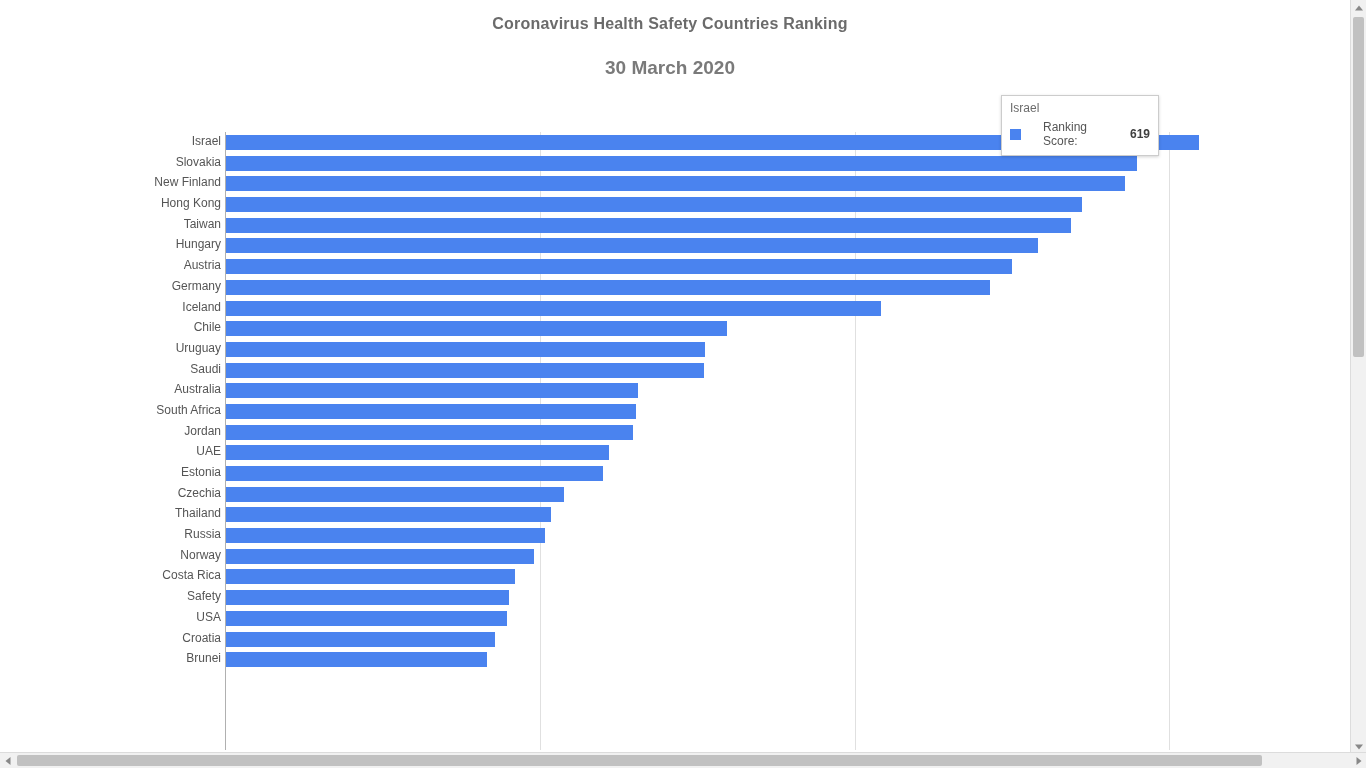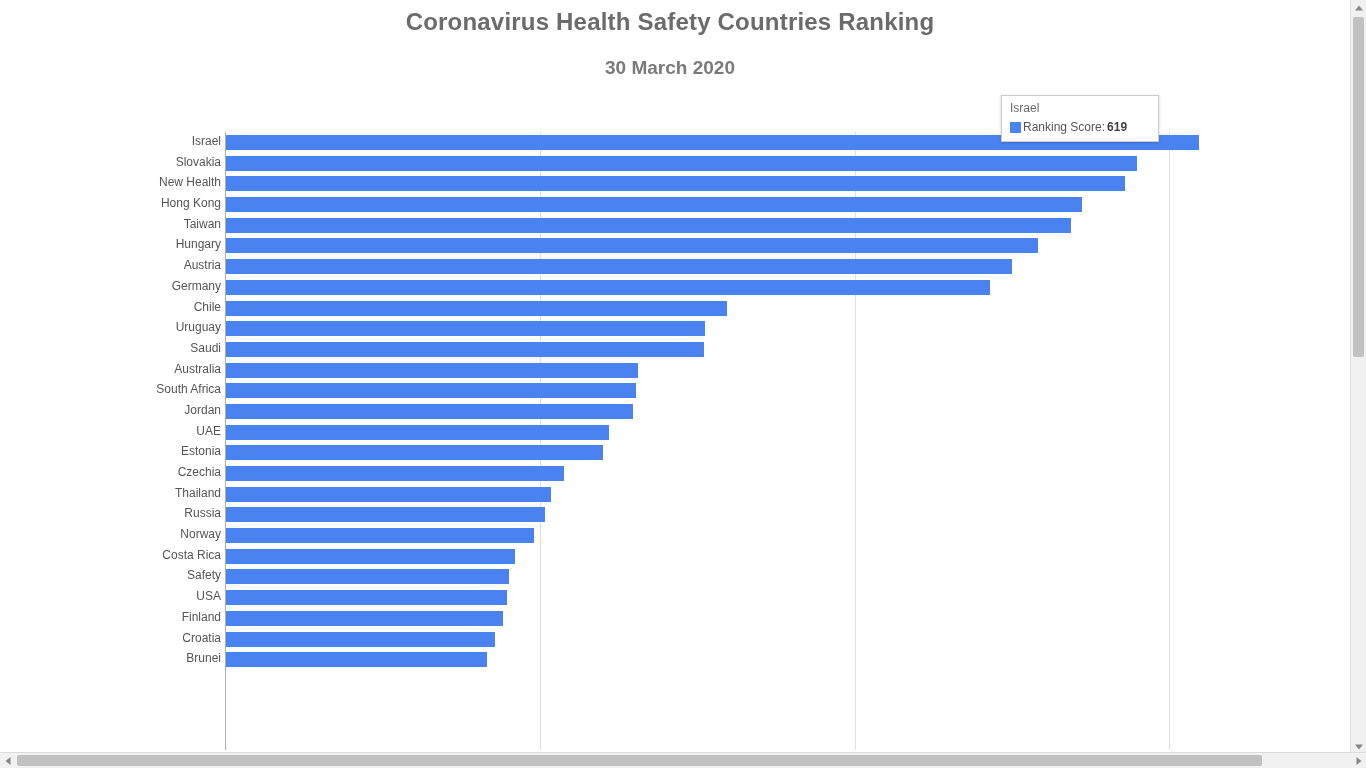--- a/index.html
+++ b/index.html
@@ -17,24 +17,24 @@
     width: 1366px;
     height: 768px;
     background: #ffffff;
     overflow: hidden;
   }
 
   
   .chart-title {
     position: absolute;
     left: 0;
-    top: 8px;
+    top: 15px;
     width: 1340px;
     text-align: center;
-    font-size: 24px;
+    font-size: 16px;
     font-weight: bold;
     color: #6b6b6b;
     letter-spacing: 0.2px;
   }
   .chart-subtitle {
     position: absolute;
     left: 0;
     top: 57px;
     width: 1340px;
     text-align: center;
@@ -113,21 +113,21 @@
     font-size: 12px;
   }
   #tooltip .tt-title {
     color: #6b6b6b;
     font-size: 12px;
     margin-bottom: 5px;
   }
   #tooltip .tt-row {
     display: flex;
     align-items: center;
-    gap: 2px;
+    gap: 22px;
   }
   #tooltip .tt-swatch {
     width: 11px;
     height: 11px;
     background: #4a83ef;
     display: inline-block;
     flex: 0 0 auto;
   }
   #tooltip .tt-label {
     color: #555555;
@@ -225,21 +225,21 @@
     <div class="rows" id="rows">
         <div class="row">
           <div class="row-label">Israel</div>
           <div class="bar" style="width: 972.714px; background: rgb(74, 131, 239);"></div>
         </div>
         <div class="row">
           <div class="row-label">Slovakia</div>
           <div class="bar" style="width: 911.429px; background: rgb(74, 131, 239);"></div>
         </div>
         <div class="row">
-          <div class="row-label">New Health</div>
+          <div class="row-label">New Finland</div>
           <div class="bar" style="width: 898.857px; background: rgb(74, 131, 239);"></div>
         </div>
         <div class="row">
           <div class="row-label">Hong Kong</div>
           <div class="bar" style="width: 856.429px; background: rgb(74, 131, 239);"></div>
         </div>
         <div class="row">
           <div class="row-label">Taiwan</div>
           <div class="bar" style="width: 845.429px; background: rgb(74, 131, 239);"></div>
         </div>
@@ -249,20 +249,24 @@
         </div>
         <div class="row">
           <div class="row-label">Austria</div>
           <div class="bar" style="width: 785.714px; background: rgb(74, 131, 239);"></div>
         </div>
         <div class="row">
           <div class="row-label">Germany</div>
           <div class="bar" style="width: 763.714px; background: rgb(74, 131, 239);"></div>
         </div>
         <div class="row">
+          <div class="row-label">Iceland</div>
+          <div class="bar" style="width: 655.286px; background: rgb(74, 131, 239);"></div>
+        </div>
+        <div class="row">
           <div class="row-label">Chile</div>
           <div class="bar" style="width: 501.286px; background: rgb(74, 131, 239);"></div>
         </div>
         <div class="row">
           <div class="row-label">Uruguay</div>
           <div class="bar" style="width: 479.286px; background: rgb(74, 131, 239);"></div>
         </div>
         <div class="row">
           <div class="row-label">Saudi</div>
           <div class="bar" style="width: 477.714px; background: rgb(74, 131, 239);"></div>
@@ -307,24 +311,20 @@
           <div class="row-label">Costa Rica</div>
           <div class="bar" style="width: 289.143px; background: rgb(74, 131, 239);"></div>
         </div>
         <div class="row">
           <div class="row-label">Safety</div>
           <div class="bar" style="width: 282.857px; background: rgb(74, 131, 239);"></div>
         </div>
         <div class="row">
           <div class="row-label">USA</div>
           <div class="bar" style="width: 281.286px; background: rgb(74, 131, 239);"></div>
-        </div>
-        <div class="row">
-          <div class="row-label">Finland</div>
-          <div class="bar" style="width: 276.571px; background: rgb(74, 131, 239);"></div>
         </div>
         <div class="row">
           <div class="row-label">Croatia</div>
           <div class="bar" style="width: 268.714px; background: rgb(74, 131, 239);"></div>
         </div>
         <div class="row">
           <div class="row-label">Brunei</div>
           <div class="bar" style="width: 260.857px; background: rgb(74, 131, 239);"></div>
         </div>
       </div>

